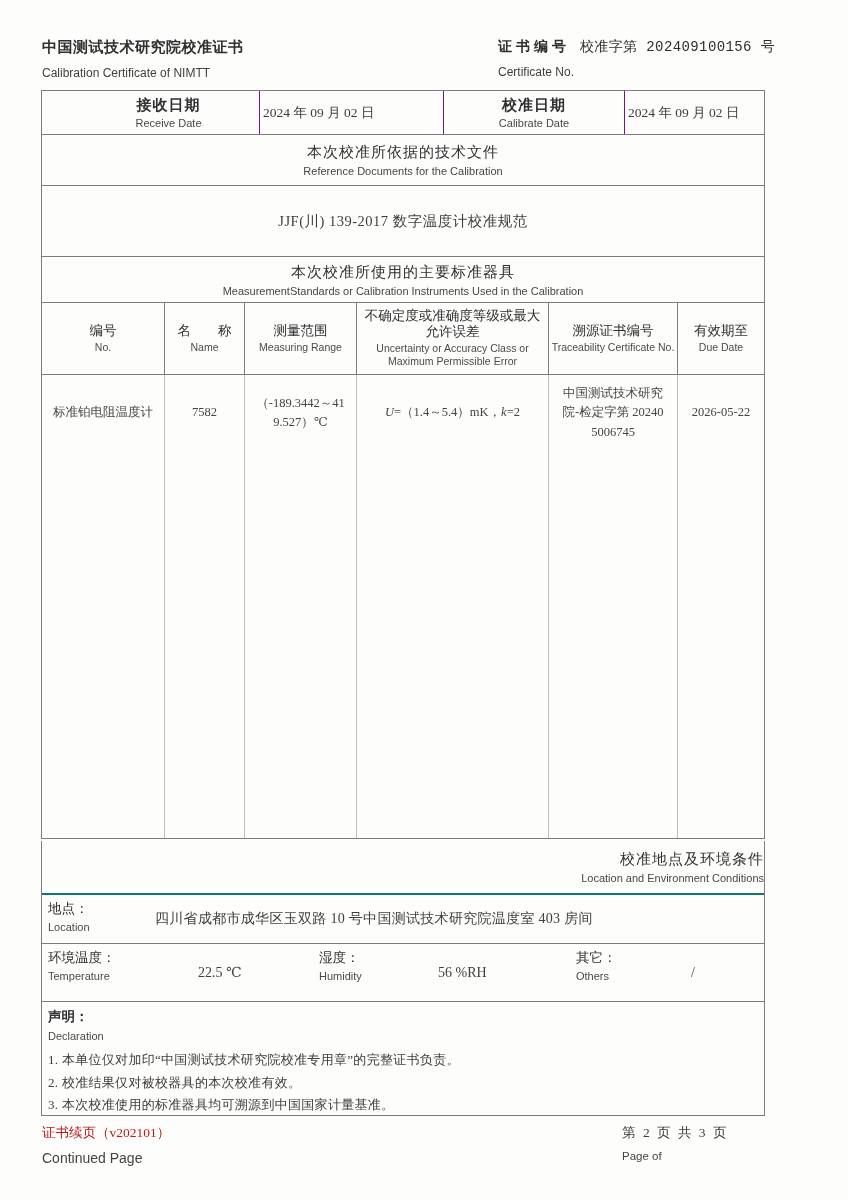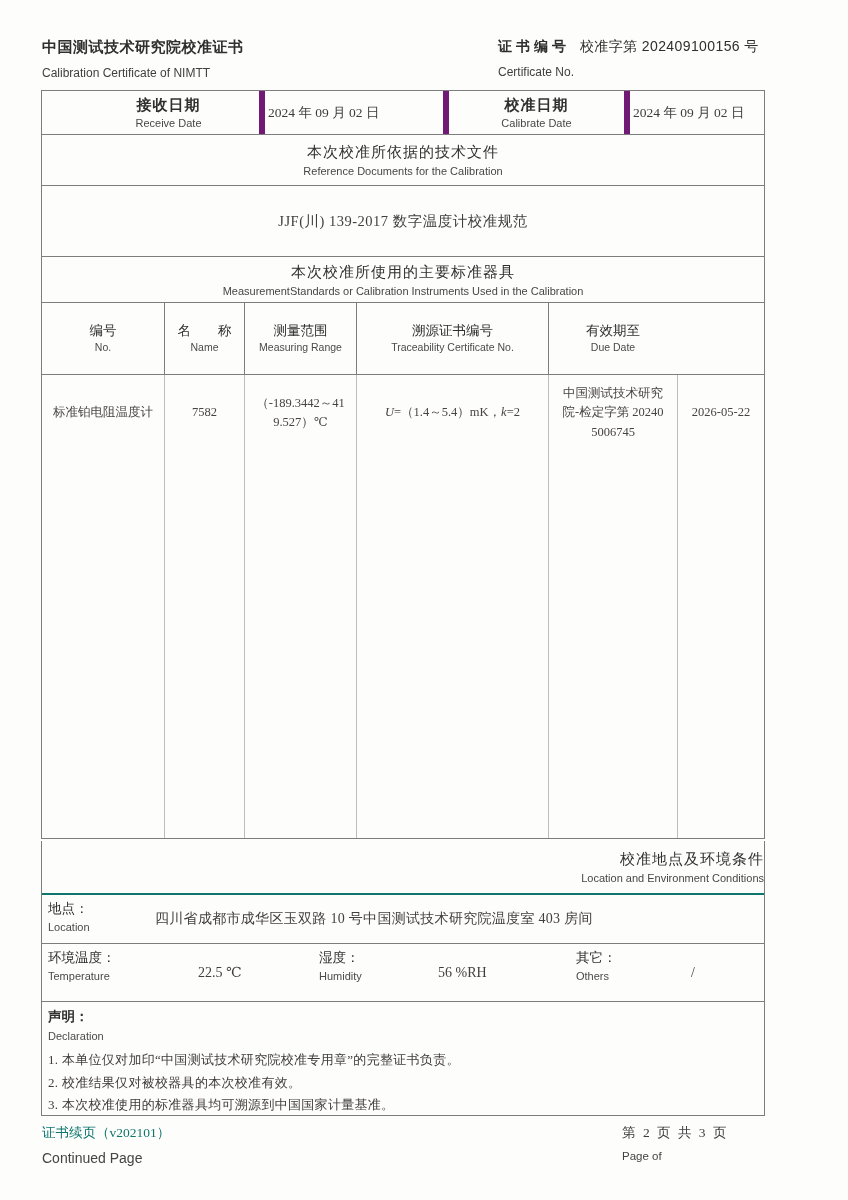--- a/index.html
+++ b/index.html
@@ -12,33 +12,33 @@
   .serif { font-family:"Liberation Serif","DejaVu Serif",serif; }
   .it { font-style:italic; }
 
   
   .hdr-left { position:absolute; left:42px; top:38px; }
   .title-zh { font-size:15px; font-weight:bold; letter-spacing:.5px; color:#2f2f2f; }
   .title-en { font-size:12px; margin-top:9px; color:#404040; }
   .hdr-right { position:absolute; left:498px; top:38px; }
   .certline { font-size:14px; color:#2e2e2e; white-space:nowrap; }
   .certlabel { font-weight:bold; letter-spacing:4px; }
-  .certval { font-family:Liberation Sans, sans-serif; margin-left:6px; letter-spacing:.4px; }
+  .certval { font-family:Liberation Mono, monospace; margin-left:6px; letter-spacing:.4px; }
   .cert-en { font-size:12px; margin-top:9px; color:#404040; }
 
   
   .blk { position:absolute; left:41px; width:724px; box-sizing:border-box; border:1px solid #7d7d7d; }
   .noTop { border-top:none; }
   .centerCol { display:flex; flex-direction:column; justify-content:center; align-items:center; text-align:center; }
   .sect-zh { font-size:15px; font-weight:normal; letter-spacing:1px; color:#303030; }
   .sect-en { font-size:11px; margin-top:3px; color:#474747; }
 
   
   .t-dates { top:90px; height:45px; display:grid; grid-template-columns:181px 184px 181px 1fr;padding-left:36px; }
-  .t-dates > div { border-left:6px solid #701a75; }
+  .t-dates > div { border-left:1px solid #701a75; }
   .t-dates > div:first-child { border-left:none; }
   .lbl-zh { font-size:15px; font-weight:bold; letter-spacing:1px; color:#2f2f2f; }
   .lbl-en { font-size:11px; margin-top:2px; color:#474747; }
   .valcell { display:flex; align-items:center; padding-left:3px;
              font-family:"Liberation Serif","DejaVu Serif",serif; font-size:13.5px; color:#3d3d3d; }
 
   
   .ref-head { top:135px; height:51px; }
   .ref-body { top:186px; height:71px; font-size:14.5px; color:#3f3f3f; letter-spacing:.5px; }
   .std-head { top:257px; height:46px; }
@@ -76,21 +76,21 @@
   
   .decl-row { position:relative; height:113px; box-sizing:border-box; padding:5px 10px 0 6px; }
   .decl-zh { font-size:13.5px; font-weight:bold; color:#2f2f2f; line-height:20px; }
   .decl-en { font-size:11px; color:#4a4a4a; line-height:19px; }
   .decl-items { margin-top:3px; }
   .decl-items > div { font-family:"Liberation Serif","DejaVu Serif",serif; font-size:13px;
                       color:#403c3a; line-height:22.5px; letter-spacing:.3px; }
 
   
   .foot-left { position:absolute; left:42px; top:1124px; }
-  .fl-zh { font-family:"Liberation Serif","DejaVu Serif",serif; font-size:13.5px; color:#0f766e; }
+  .fl-zh { font-family:"Liberation Serif","DejaVu Serif",serif; font-size:13.5px; color:#b91c1c; }
   .fl-en { font-size:14px; margin-top:8px; color:#444444; }
   .foot-right { position:absolute; left:622px; top:1124px; }
   .fr-zh { font-family:"Liberation Serif","DejaVu Serif",serif; font-size:13.5px; letter-spacing:2px; color:#3c3c3c; }
   .fr-en { font-size:11.5px; margin-top:8px; color:#444444; }
 </style>
 </head>
 <body>
 
 <div class="page">
 
@@ -140,20 +140,24 @@
     </div>
     <div>
       <div class="hc-zh">名　　称</div>
       <div class="hc-en">Name</div>
     </div>
     <div>
       <div class="hc-zh">测量范围</div>
       <div class="hc-en">Measuring Range</div>
     </div>
     <div>
+      <div class="hc-zh">不确定度或准确度等级或最大允许误差</div>
+      <div class="hc-en">Uncertainty or Accuracy Class or Maximum Permissible Error</div>
+    </div>
+    <div>
       <div class="hc-zh">溯源证书编号</div>
       <div class="hc-en">Traceability Certificate No.</div>
     </div>
     <div>
       <div class="hc-zh">有效期至</div>
       <div class="hc-en">Due Date</div>
     </div>
   </div>
 
   <div class="blk noTop t-data">

